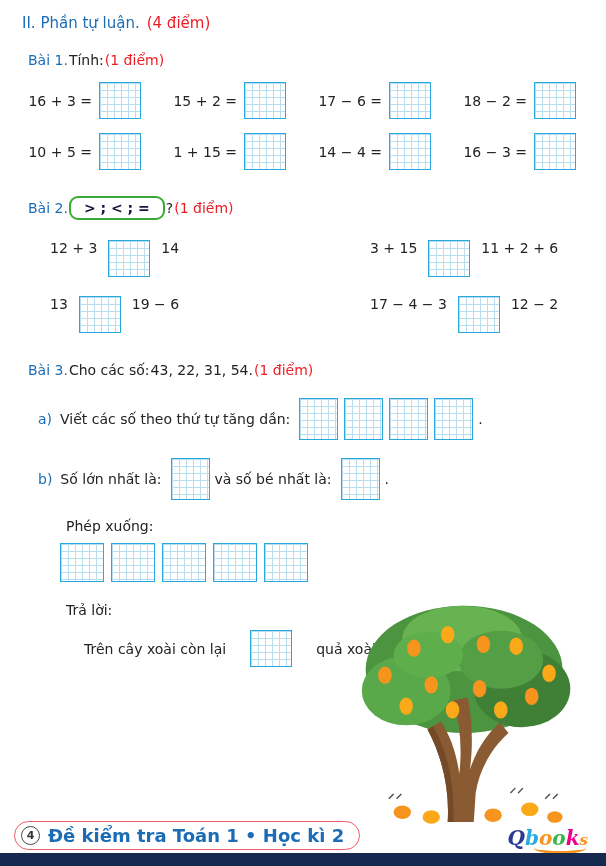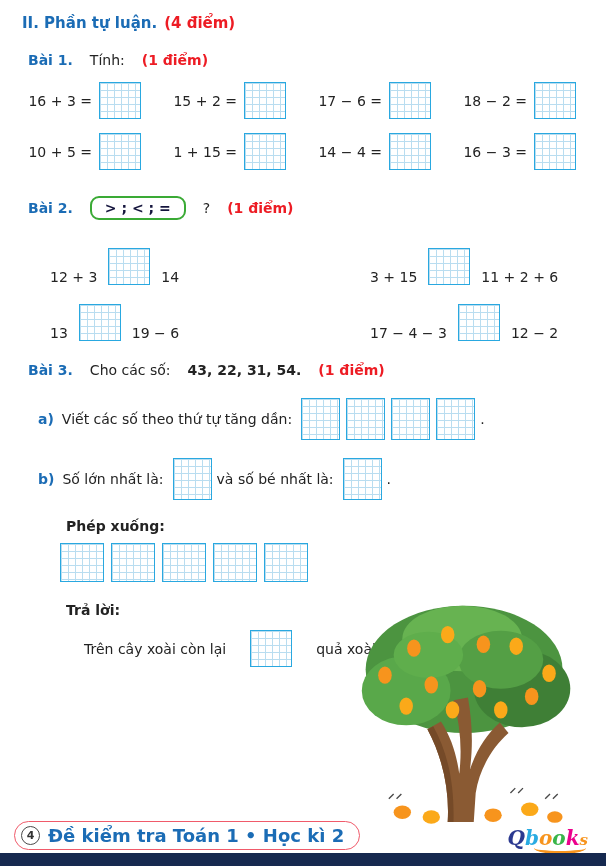--- a/index.html
+++ b/index.html
@@ -1,36 +1,36 @@
 <!DOCTYPE html>
 <html><head>
 <meta charset="utf-8">
 <style>
   html,body{margin:0;padding:0;background:#fff}
   .page{position:relative;width:606px;height:866px;background:#fff;overflow:hidden;
         font-family:"DejaVu Sans","Liberation Sans",sans-serif;font-size:14px;color:#232323}
-  .b{font-weight:700}
+  .b{font-weight:400}
   .blue{color:#1b6cb5}
   .red{color:#ed1c24}
   .section-header{padding:14px 0 0 22px;font-size:15px;display:flex;gap:7px}
-  .ex-header{display:flex;gap:17px;align-items:center}
+  .ex-header{display:flex;gap:1px;align-items:center}
   #bai1-header{margin:20px 0 0 28px}
   .eq-row{display:flex;justify-content:space-between;align-items:flex-start;margin:14px 30px 0 28px}
   .eq-item{display:flex;align-items:center}
   .eq-text{display:inline-block;min-width:64px;text-align:right;margin-right:7px;white-space:nowrap}
   .grid-box{display:inline-block;width:40px;height:35px;border:1.5px solid #29a8e0;background-color:#fff;
             background-image:linear-gradient(to right,#b9ddf0 1px,transparent 1px),
                              linear-gradient(to bottom,#b9ddf0 1px,transparent 1px);
             background-size:7px 7px;vertical-align:middle;flex:none}
   .grid-box.tall{width:37px;height:40px}
   #bai2-header{margin:26px 0 8px 28px}
   .symbol-box{display:inline-block;border:2px solid #3aaa35;border-radius:9px;padding:2px 13px;
               font-weight:700;color:#14143c;background:#fff}
   .cmp-row{position:relative;height:40px;margin-top:16px}
-  .cmp-group{position:absolute;top:12px;display:flex;align-items:flex-end;gap:11px;white-space:nowrap}
+  .cmp-group{position:absolute;top:4px;display:flex;align-items:flex-start;gap:11px;white-space:nowrap}
   .cmp-left{left:50px}
   .cmp-right{left:370px}
   #bai3-header{margin:30px 0 3px 28px}
   .line{display:flex;align-items:center;margin-left:38px}
   #bai3-a{margin-top:20px}
   #bai3-b{margin-top:18px}
   .line .lbl{margin-right:8px}
   .box-strip{display:flex;gap:6px;margin:0 5px 0 9px}
   #bai4-para{position:relative;margin:28px 24px 0 74px;line-height:1.55;font-size:13.5px}
   #bai4-label{position:absolute;left:-46px;top:1px}

